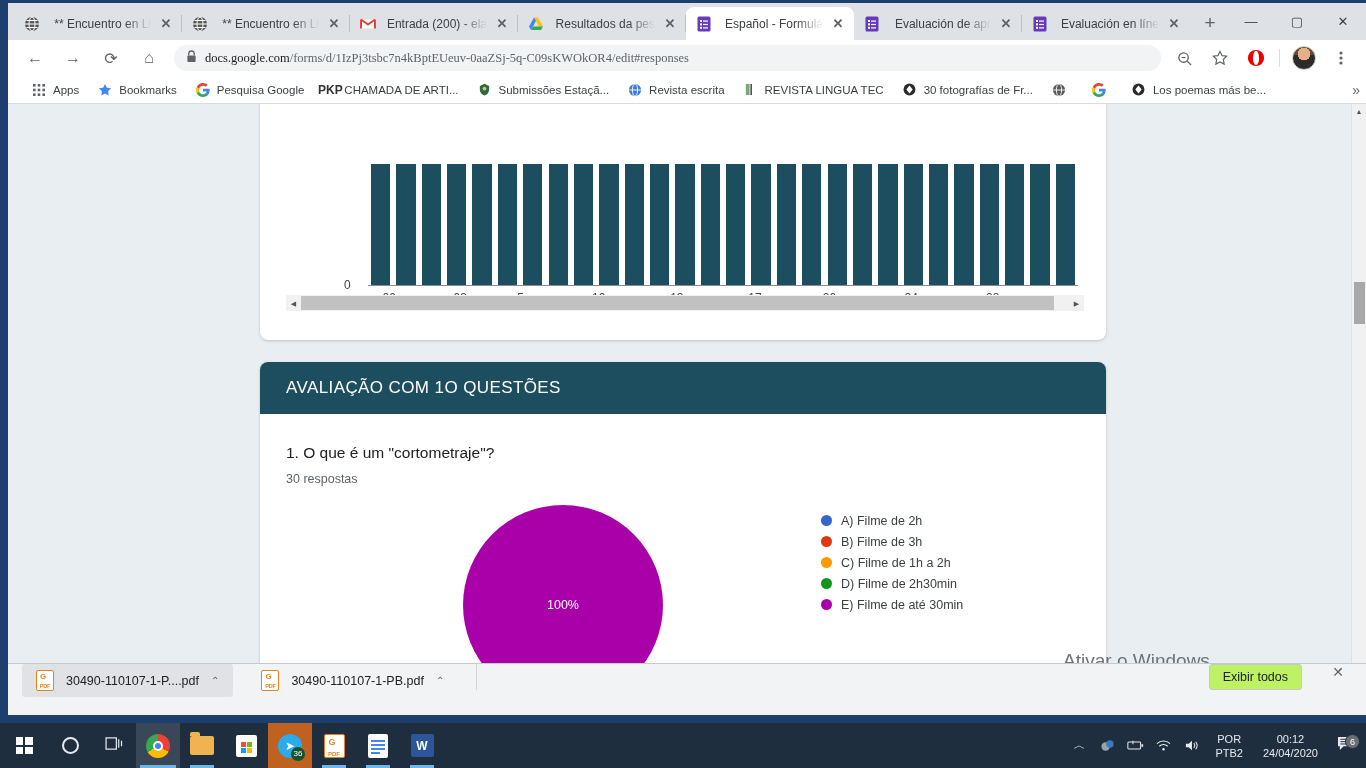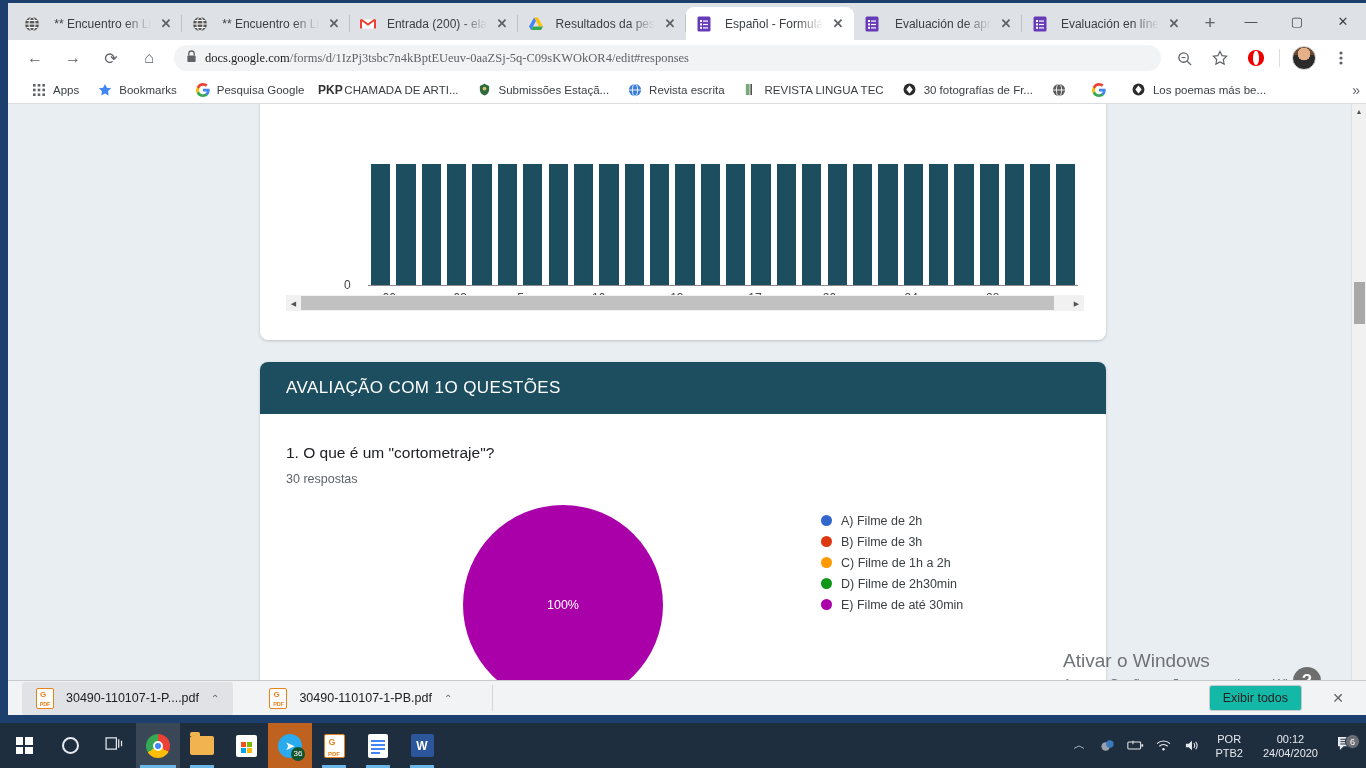--- a/index.html
+++ b/index.html
@@ -178,42 +178,42 @@
     font-size:17px; font-weight:700;
   }
 
   
   .watermark { position:absolute; right:22px; bottom:24px; text-align:left; pointer-events:none; }
   .wm1 { font-size:19px; color:#6f7276; }
   .wm2 { font-size:13px; color:#6f7276; margin-top:4px; }
 
   
   .downloads {
-    position:absolute; left:0; bottom:0; width:100%; height:35px;
+    position:absolute; left:0; bottom:0; width:100%; height:52px;
     background:#f1f3f4; border-top:1px solid #c7c9cc;
-    display:flex; align-items:center; gap:8px;
+    display:flex; gap:0;
   }
   .dl-item {
     display:flex; align-items:center; gap:12px; height:33px; padding:0 14px;
     margin-left:14px; font-size:12.5px; color:#202124; border-radius:3px;
   }
   .dl-item.hover { background:#e0e2e5; }
   .pdf-ico {
     width:18px; height:21px; flex:0 0 18px; position:relative;
     border:1.6px solid #e8821a; border-radius:2px; background:#fff;
     display:flex; align-items:flex-end; justify-content:center;
     font-size:5.5px; color:#e8821a; font-weight:700; letter-spacing:-.2px;
     padding-bottom:1px;
   }
   .pdf-ico::before { content:"G"; position:absolute; top:1px; left:3px; font-size:8px; color:#e8821a; font-weight:700; }
   .dl-caret { font-size:10px; color:#5f6368; }
   .dl-divider { width:1px; height:26px; background:#d3d5d8; margin-left:18px; }
   .dl-showall {
     position:absolute; right:64px; height:26px; padding:0 13px;
-    border:1px solid #c6c8cb; border-radius:3px; background:#14b8a6;
+    border:1px solid #c6c8cb; border-radius:3px; background:#bef264;
     display:flex; align-items:center; font-size:12.5px; color:#202124;
   }
   .dl-close { position:absolute; right:22px; font-size:14px; color:#5f6368; }
 
   
   .taskbar {
     position:absolute; left:0; bottom:0; width:1366px; height:45px;
     background:#1f2e3f; display:flex; align-items:center;
   }
   .start {

